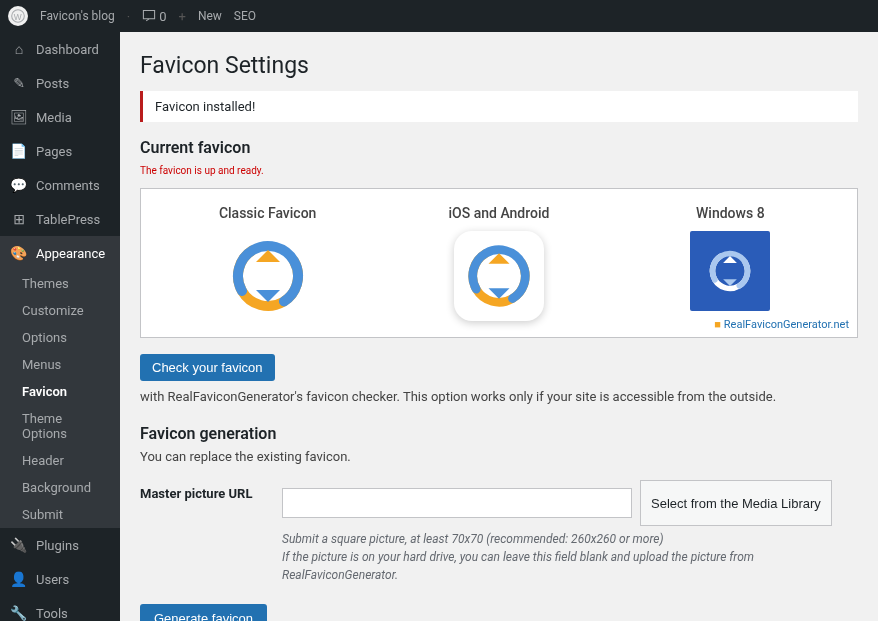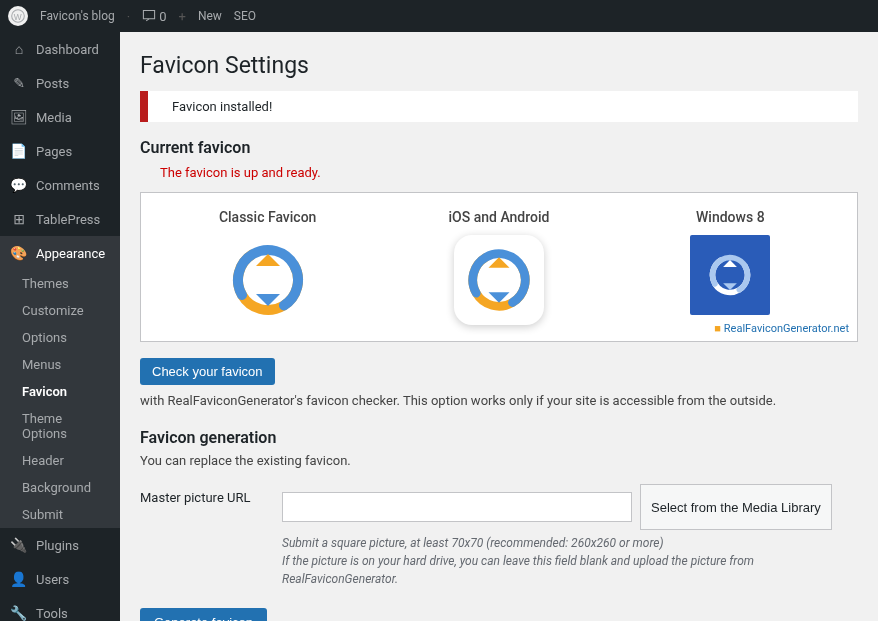--- a/index.html
+++ b/index.html
@@ -27,25 +27,25 @@
     .sidebar-submenu { background: #32373c; }
     .sidebar-submenu .sidebar-item { padding: 6px 10px 6px 22px; font-size: 12px; }
     .sidebar-submenu .sidebar-item.current { color: #fff; }
 
     
     .main { flex: 1; overflow-y: auto; background: #f1f1f1; padding: 0; }
     .content-wrap { padding: 20px 20px 20px 20px; }
     .page-title { font-size: 23px; font-weight: 400; color: #1d2327; margin-bottom: 12px; }
 
     
-    .notice { background: #fff; border-left: 8px solid #b91c1c; padding: 8px 24px; margin-bottom: 16px; font-size: 13px; color: #1d2327; }
+    .notice { background: #fff; border-left: 3px solid #b91c1c; padding: 8px 12px; margin-bottom: 16px; font-size: 13px; color: #1d2327; }
 
     
     .section-title { font-size: 16px; font-weight: 600; color: #1d2327; margin-bottom: 8px; }
-    .status-text { color: #c00; font-size: 13px; margin-bottom: 12px; margin-left: 20px; }
+    .status-text { color: #c00; font-size: 10px; margin-bottom: 12px; }
     .status-text span { color: #c00; }
 
     
     .favicon-preview-box { border: 1px solid #c3c4c7; background: #fff; padding: 16px; margin-bottom: 16px; display: grid; grid-template-columns: 1fr 1fr 1fr; gap: 10px; position: relative; }
     .favicon-col { display: flex; flex-direction: column; align-items: center; gap: 10px; }
     .favicon-col-title { font-size: 14px; color: #444; font-weight: 500; }
     .favicon-icon-classic { width: 90px; height: 90px; display: flex; align-items: center; justify-content: center; }
     .favicon-icon-ios { width: 90px; height: 90px; background: #fff; border-radius: 18px; box-shadow: 0 2px 8px rgba(0,0,0,0.2); display: flex; align-items: center; justify-content: center; }
     .favicon-icon-win { width: 80px; height: 80px; background: #2a5cb8; display: flex; align-items: center; justify-content: center; border-radius: 2px; }
     .rfg-link { position: absolute; bottom: 6px; right: 8px; font-size: 11px; color: #2271b1; display: flex; align-items: center; gap: 3px; }
@@ -54,21 +54,21 @@
     .check-area { margin-bottom: 20px; display: flex; align-items: center; gap: 8px; flex-wrap: wrap; }
     .btn-check { background: #2271b1; color: #fff; border: none; padding: 6px 12px; cursor: pointer; font-size: 13px; border-radius: 3px; }
     .check-desc { font-size: 13px; color: #444; }
 
     
     .section2-title { font-size: 16px; font-weight: 600; color: #1d2327; margin-bottom: 6px; }
     .section2-desc { font-size: 13px; color: #444; margin-bottom: 16px; }
 
     
     .form-row { display: flex; align-items: flex-start; gap: 12px; margin-bottom: 8px; }
-    .form-label { width: 130px; padding-top: 6px; font-size: 13px; color: #1d2327; font-weight: 400; flex-shrink: 0; }
+    .form-label { width: 130px; padding-top: 6px; font-size: 13px; color: #1d2327; font-weight: 700; flex-shrink: 0; }
     .form-controls { flex: 1; }
     .form-input { width: 350px; border: 1px solid #c3c4c7; padding: 4px 8px; font-size: 13px; height: 30px; color: #1d2327; background: #fff; }
     .form-input-row { display: flex; align-items: center; gap: 8px; }
     .btn-media { background: #f6f7f7; border: 1px solid #c3c4c7; color: #1d2327; padding: 4px 10px; cursor: pointer; font-size: 13px; height: 46px; white-space: nowrap; }
     .form-hint { font-size: 12px; color: #646970; margin-top: 4px; line-height: 1.5; }
     .form-hint em { font-style: italic; }
 
     
     .btn-generate { background: #2271b1; color: #fff; border: none; padding: 7px 14px; cursor: pointer; font-size: 13px; border-radius: 3px; margin-top: 12px; }
   </style>

